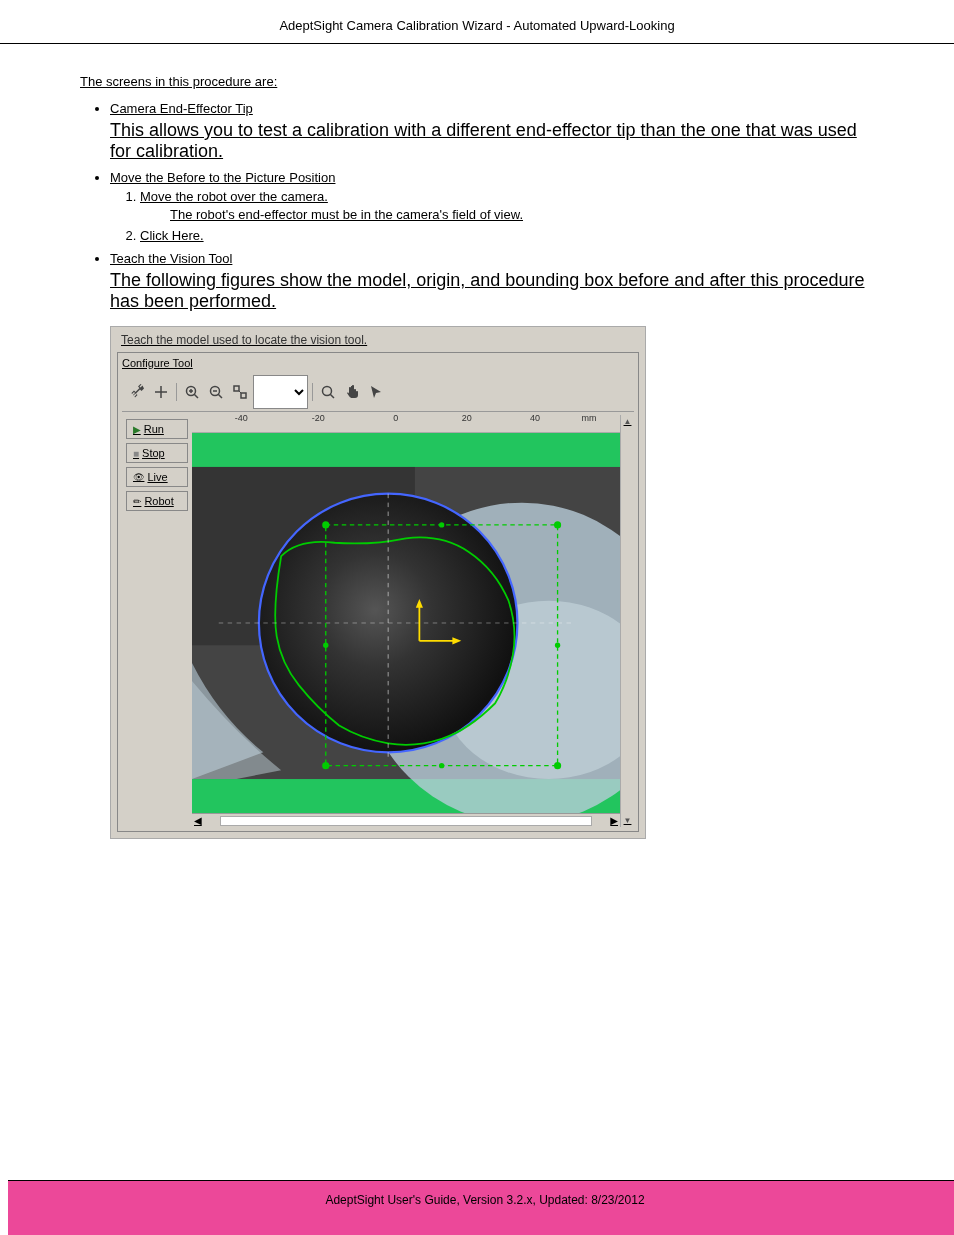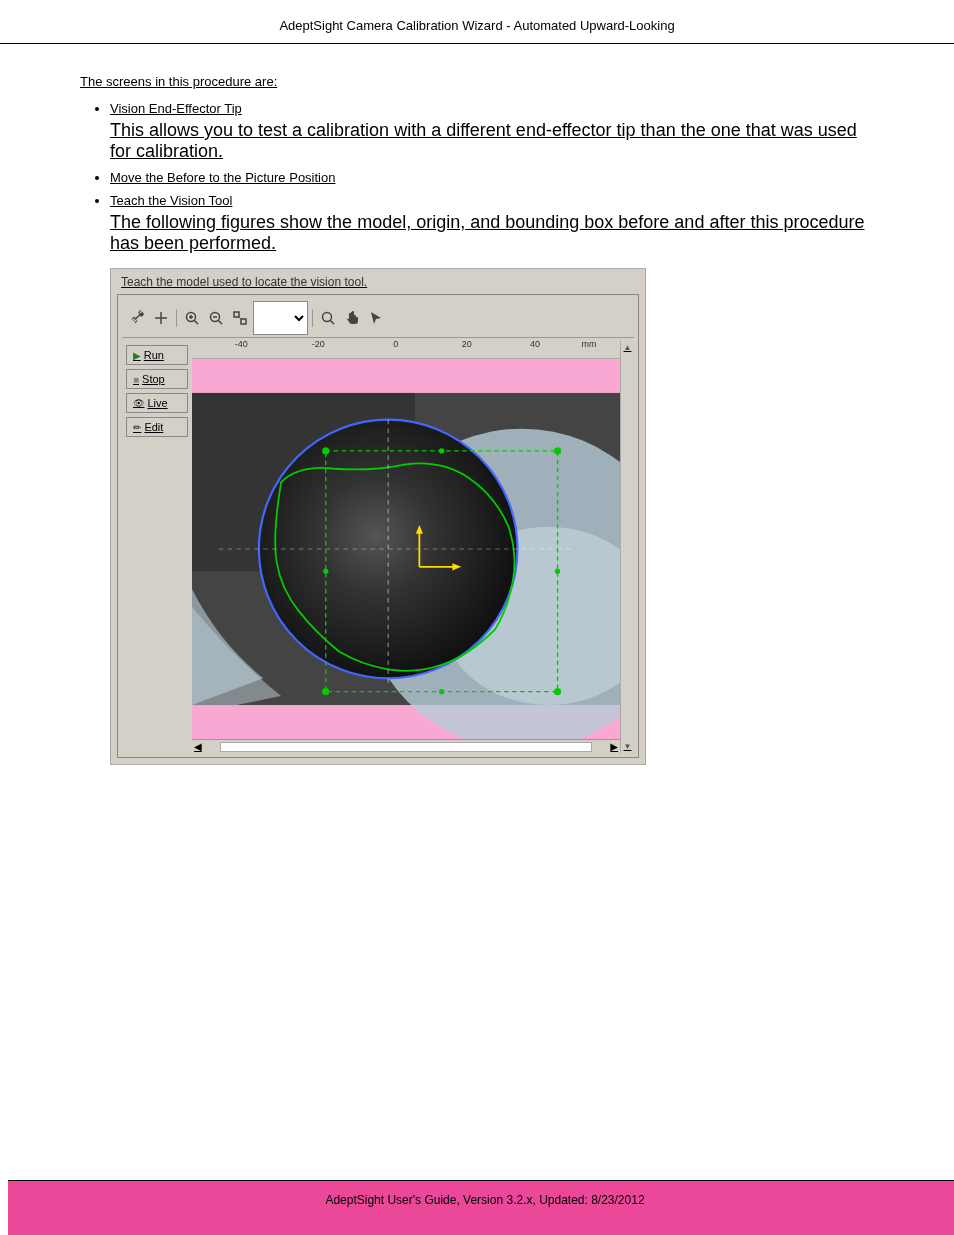--- a/index.html
+++ b/index.html
@@ -153,21 +153,21 @@
       cursor: pointer;
       white-space: nowrap;
     }
 
     .btn-icon {
       font-size: 10px;
     }
 
     .image-area {
       flex: 1;
-      background: #f9a8d4;
+      background: #22c55e;
       position: relative;
       overflow: hidden;
     }
 
     .ruler-top {
       height: 18px;
       background: #d4d0c8;
       display: flex;
       align-items: flex-end;
       padding-bottom: 1px;
@@ -236,38 +236,48 @@
   <span>AdeptSight Camera Calibration Wizard - Automated Upward-Looking</span>
 </div>
 
 <div class="page-content body-space">
 
   <p class="intro-text">The screens in this procedure are:</p>
 
   <ul class="main-list">
 
     <li>
-      <span>Vision End-Effector Tip</span>
+      <span>Camera End-Effector Tip</span>
       <p class="sub-text">This allows you to test a calibration with a different end-effector tip than the one that was used for calibration.</p>
     </li>
 
     <li>
       <span>Move the Before to the Picture Position</span>
+      <ol class="numbered">
+        <li>
+          <span>Move the robot over the camera.</span>
+          <p class="sub-note">The robot's end-effector must be in the camera's field of view.</p>
+        </li>
+        <li>
+          <span>Click Here.</span>
+        </li>
+      </ol>
     </li>
 
     <li>
       <span>Teach the Vision Tool</span>
       <p class="sub-text">The following figures show the model, origin, and bounding box before and after this procedure has been performed.</p>
 
       
       <div class="figure-container">
 
         <div class="figure-label">Teach the model used to locate the vision tool.</div>
 
         <div class="configure-tool-group">
+          <div class="group-legend">Configure Tool</div>
 
           <div class="toolbar-row">
 
             <div class="toolbar-icon" title="Tools">
               <svg width="16" height="16" viewBox="0 0 16 16">
                   <path d="M13.5 1.5l-2 2-1-1 2-2-1-.5-2.5 2.5 1.5 1.5-4 4-1.5-1.5-2.5 2.5.5 1 2-2 1 1-2 2 .5.5 2-2 1 1-2 2 .5 1 2.5-2.5-1.5-1.5 4-4 1.5 1.5 2.5-2.5z" fill="#444"></path>
                 </svg>
             </div>
 
             <div class="toolbar-icon" title="Crosshair">
@@ -340,21 +350,21 @@
               <button class="panel-button">
                 <span class="btn-icon" style="color:#888;">■</span>
                 <span>Stop</span>
               </button>
               <button class="panel-button">
                 <span class="btn-icon" style="font-size:9px;">👁</span>
                 <span>Live</span>
               </button>
               <button class="panel-button">
                 <span class="btn-icon">✏</span>
-                <span>Edit</span>
+                <span>Robot</span>
               </button>
             </div>
 
             <div class="image-area">
 
               <div class="ruler-top" style="background:#d4d0c8; border-bottom:1px solid #aaa;">
                 <div style="position:relative; width:100%; height:18px; font-size:9px; color:#333;">
                   <span style="position:absolute; left:10%;">-40</span>
                   <span style="position:absolute; left:28%;">-20</span>
                   <span style="position:absolute; left:47%;">0</span>

